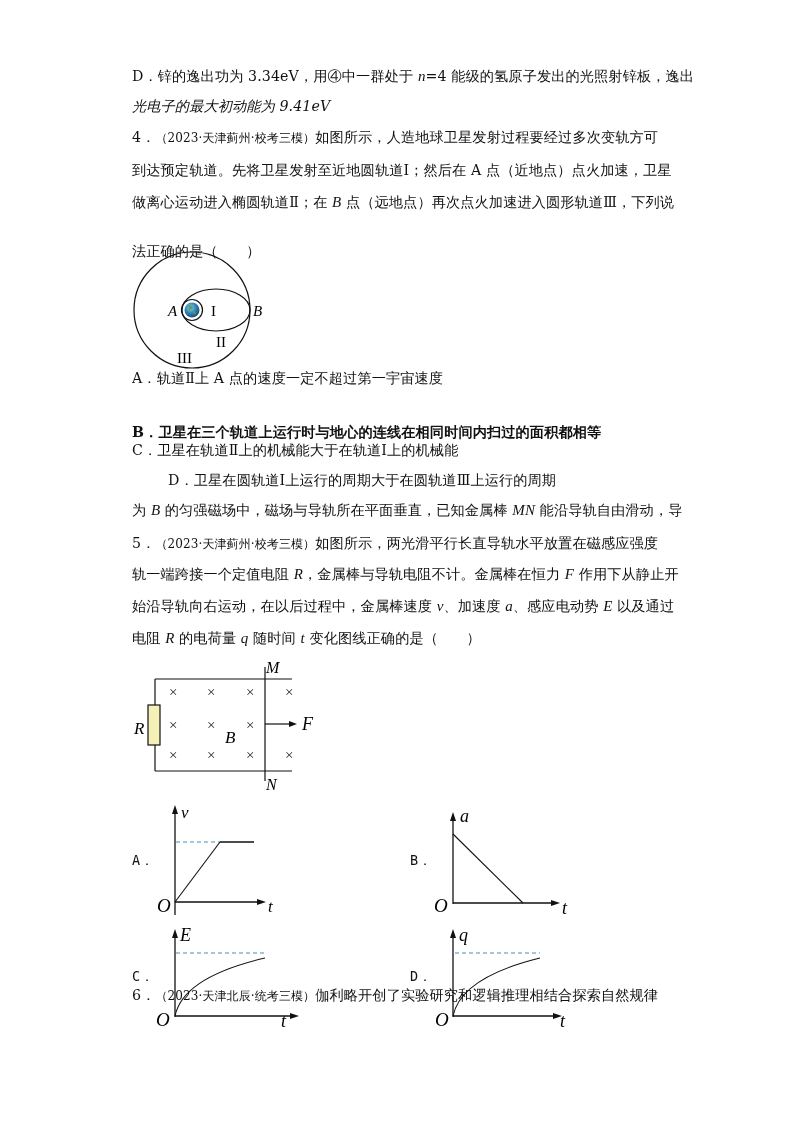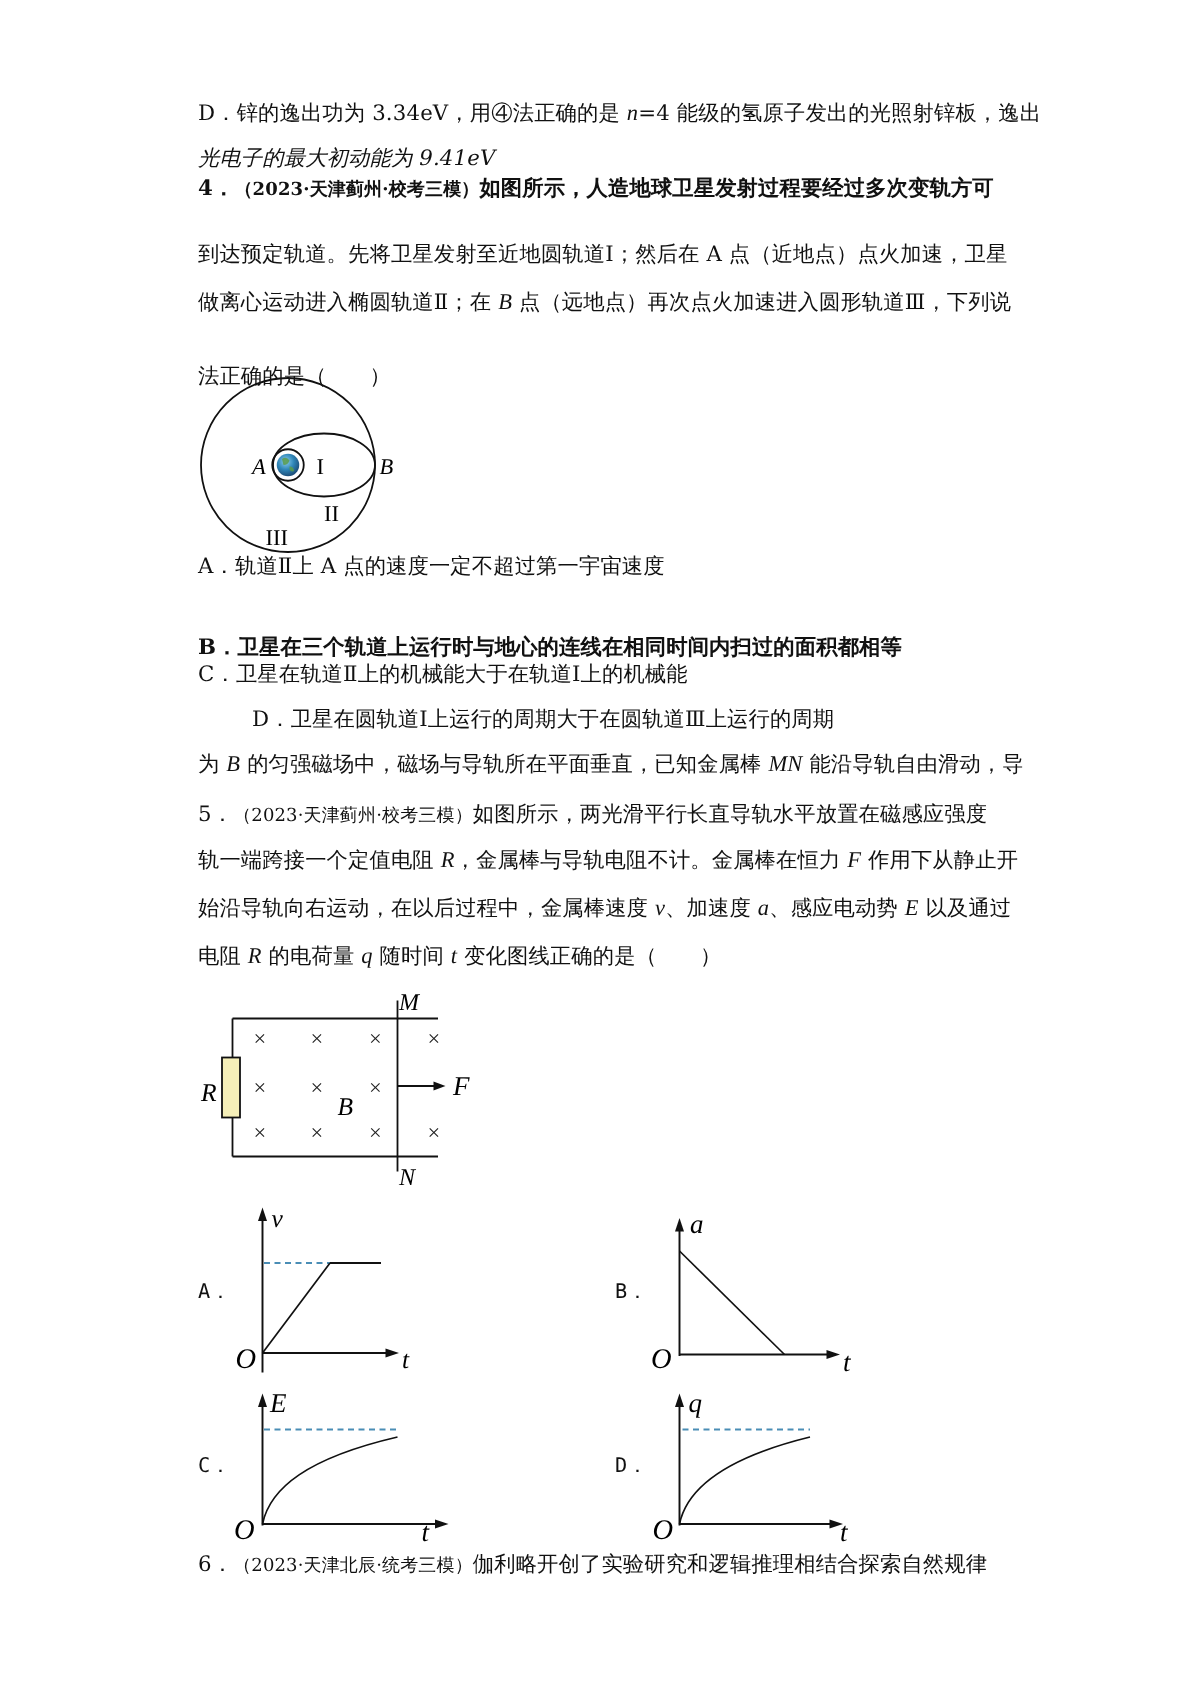--- a/index.html
+++ b/index.html
@@ -30,25 +30,25 @@
     .opt-label {
       position: absolute;
       font-size: 13.5px;
       font-family: "DejaVu Sans Mono", "Liberation Mono", monospace;
     }
   </style>
 </head>
 <body>
 
 <div class="line" style="top:66px;">
-  <span>D．锌的逸出功为 3.34eV，用</span><span>④</span><span>法正确的是 </span><span class="it">n</span><span>=4 能级的氢原子发出的光照射锌板，逸出</span>
+  <span>D．锌的逸出功为 3.34eV，用</span><span>④</span><span>中一群处于 </span><span class="it">n</span><span>=4 能级的氢原子发出的光照射锌板，逸出</span>
 </div>
 <div class="line" style="top:96px;font-style:italic;">光电子的最大初动能为 9.41eV</div>
 
-<div class="line" style="top:116px;font-weight:bold;">
+<div class="line" style="top:127px;">
   <span>4．</span><span class="src">（2023·天津蓟州·校考三模）</span><span>如图所示，人造地球卫星发射过程要经过多次变轨方可</span>
 </div>
 <div class="line" style="top:160px;">到达预定轨道。先将卫星发射至近地圆轨道Ⅰ；然后在 A 点（近地点）点火加速，卫星</div>
 <div class="line" style="top:192px;">
   <span>做离心运动进入椭圆轨道Ⅱ；在 </span><span class="it">B</span><span> 点（远地点）再次点火加速进入圆形轨道Ⅲ，下列说</span>
 </div>
 <div class="line" style="top:241px;">法正确的是（　　）</div>
 
 <div class="fig" style="left:130px; top:250px; width:140px; height:120px;">
   <svg width="140" height="120" viewBox="0 0 140 120">
@@ -194,15 +194,15 @@
     <line x1="25" y1="96" x2="128" y2="96" stroke="#111" stroke-width="1.3"></line>
     <polygon points="134,96 125,93 125,99" fill="#111"></polygon>
     <line x1="27" y1="33" x2="112" y2="33" stroke="#4a8db5" stroke-width="1.2" stroke-dasharray="4,3"></line>
     <path d="M25 96 C 30 72, 55 52, 112 38" fill="none" stroke="#111" stroke-width="1.1"></path>
     <text x="31" y="21" font-size="18" font-style="italic">q</text>
     <text x="132" y="107" font-size="18" font-style="italic">t</text>
     <text x="7" y="106" font-size="19" font-style="italic">O</text>
   </svg>
 </div>
 
-<div class="line" style="top:1033px;">
+<div class="line" style="top:985px;">
   <span>6．</span><span class="src">（2023·天津北辰·统考三模）</span><span>伽利略开创了实验研究和逻辑推理相结合探索自然规律</span>
 </div>
 
 </body></html>

